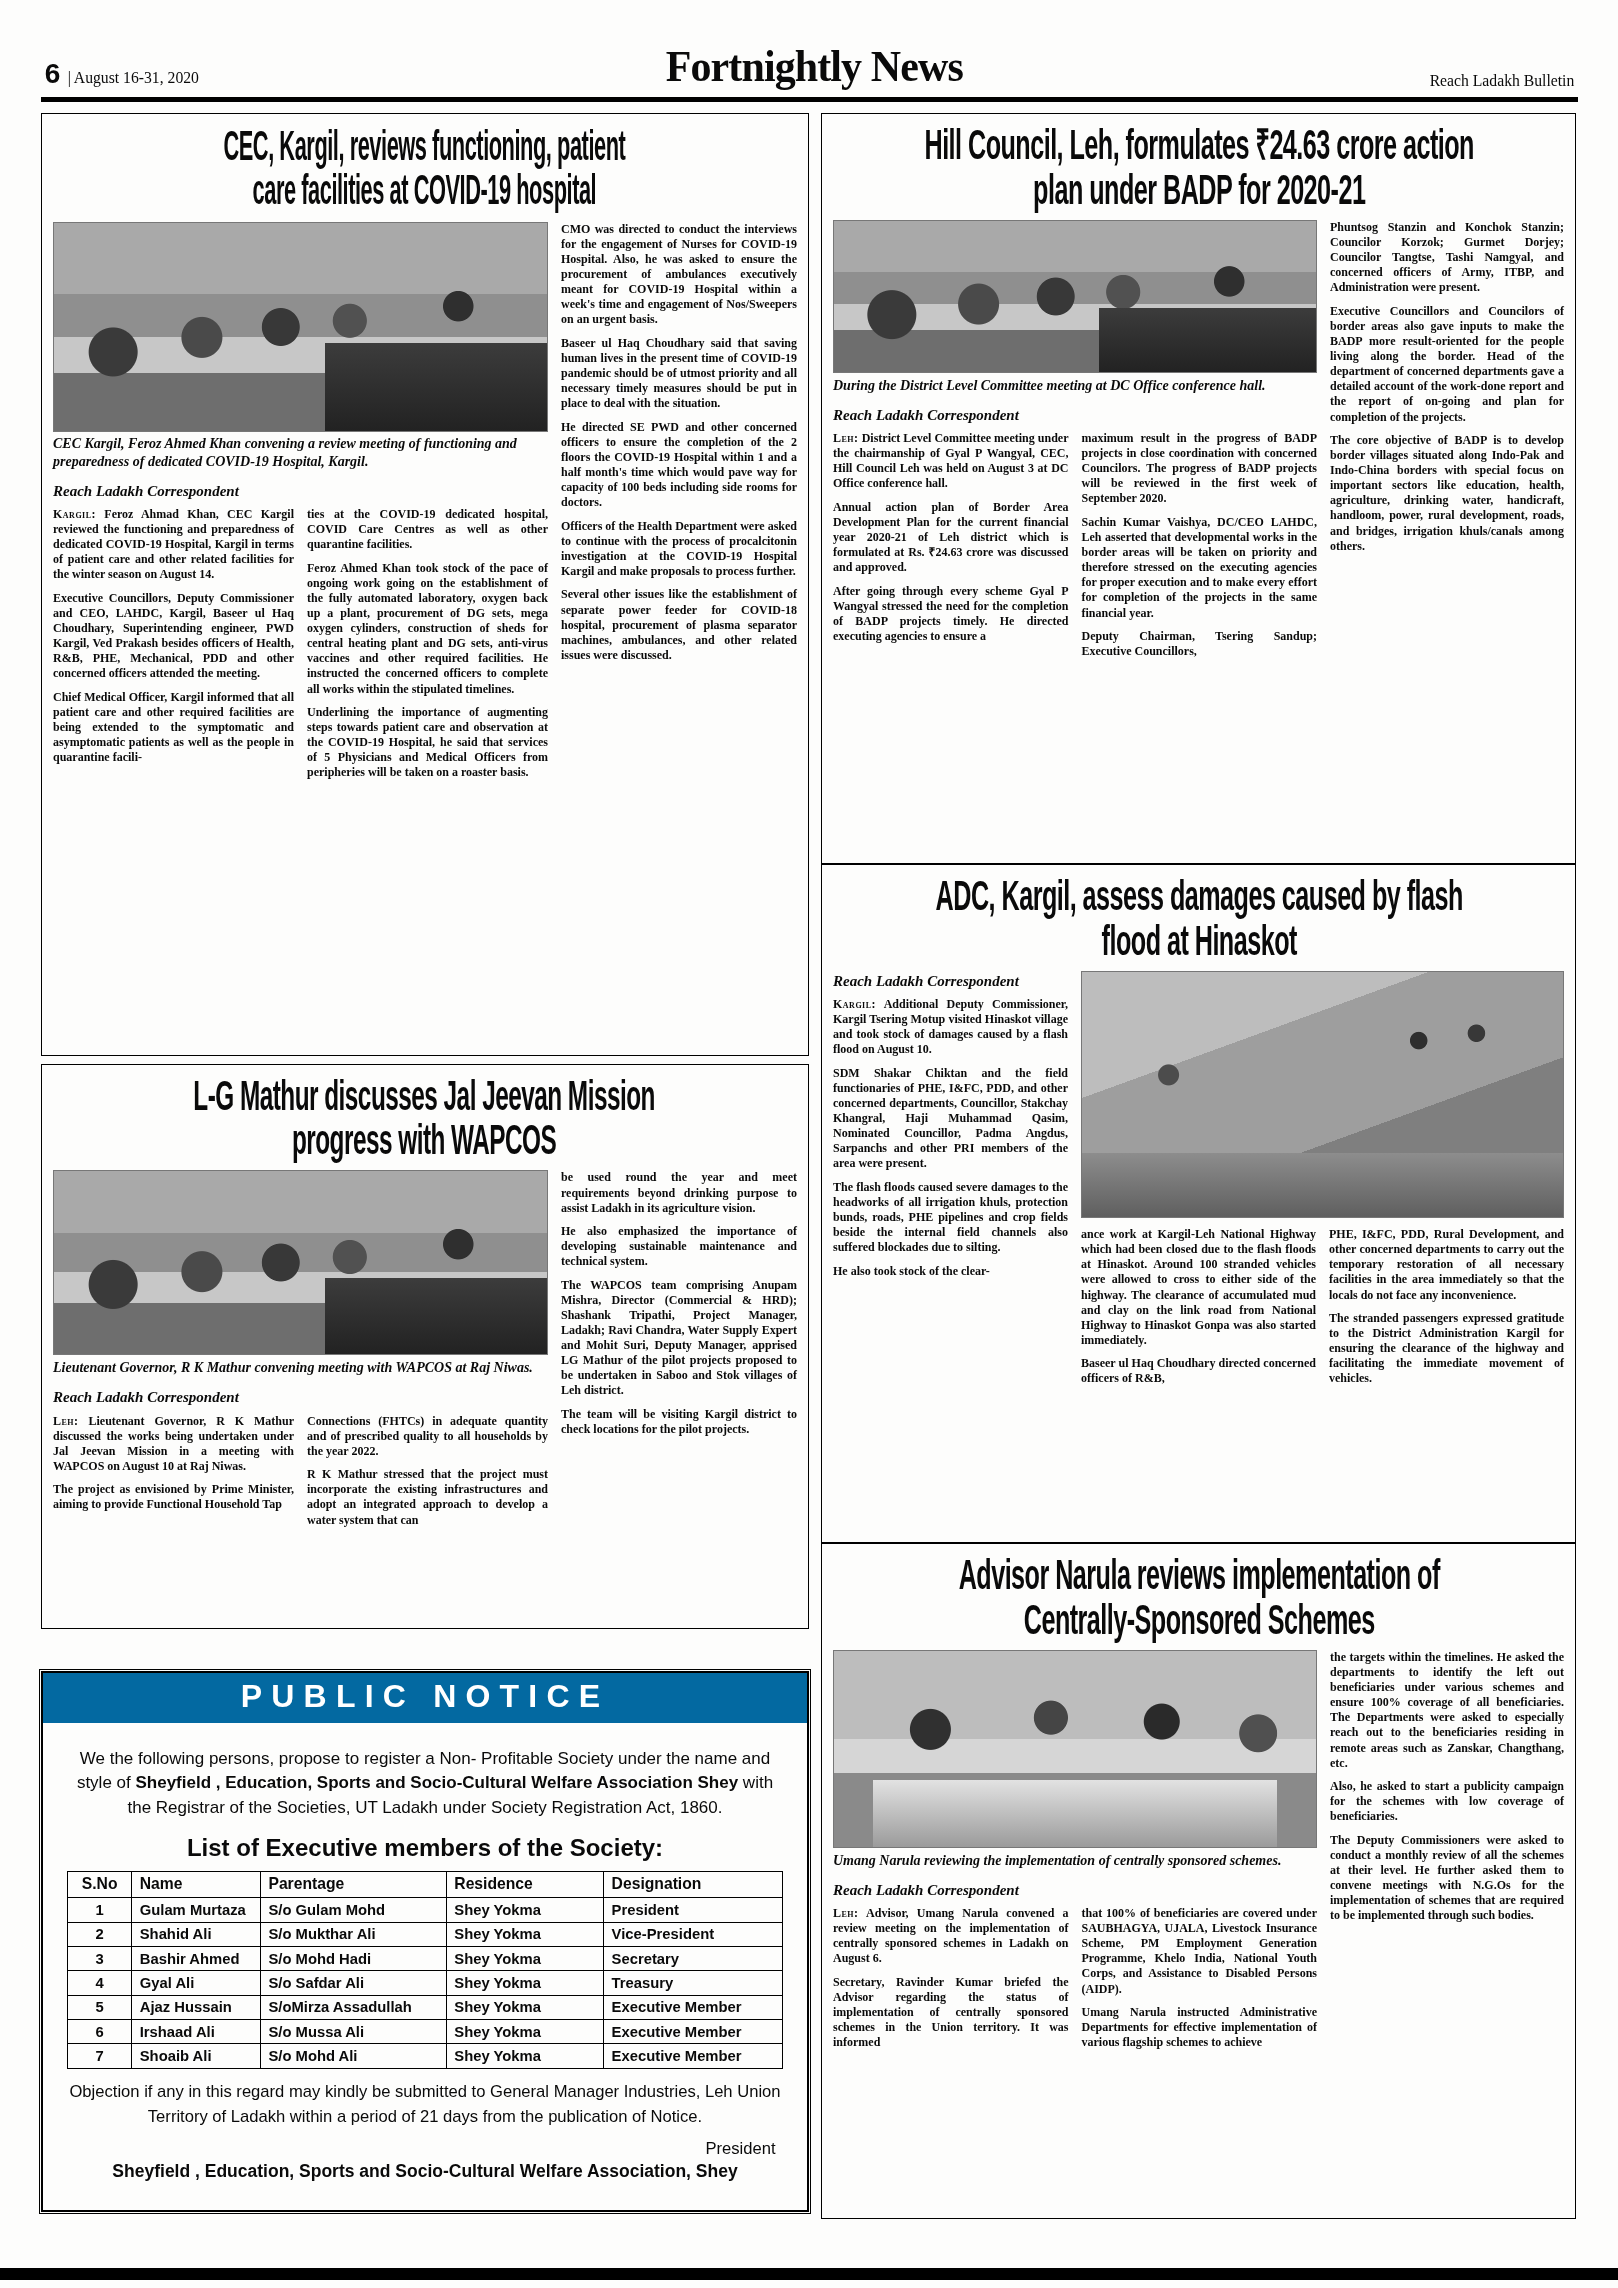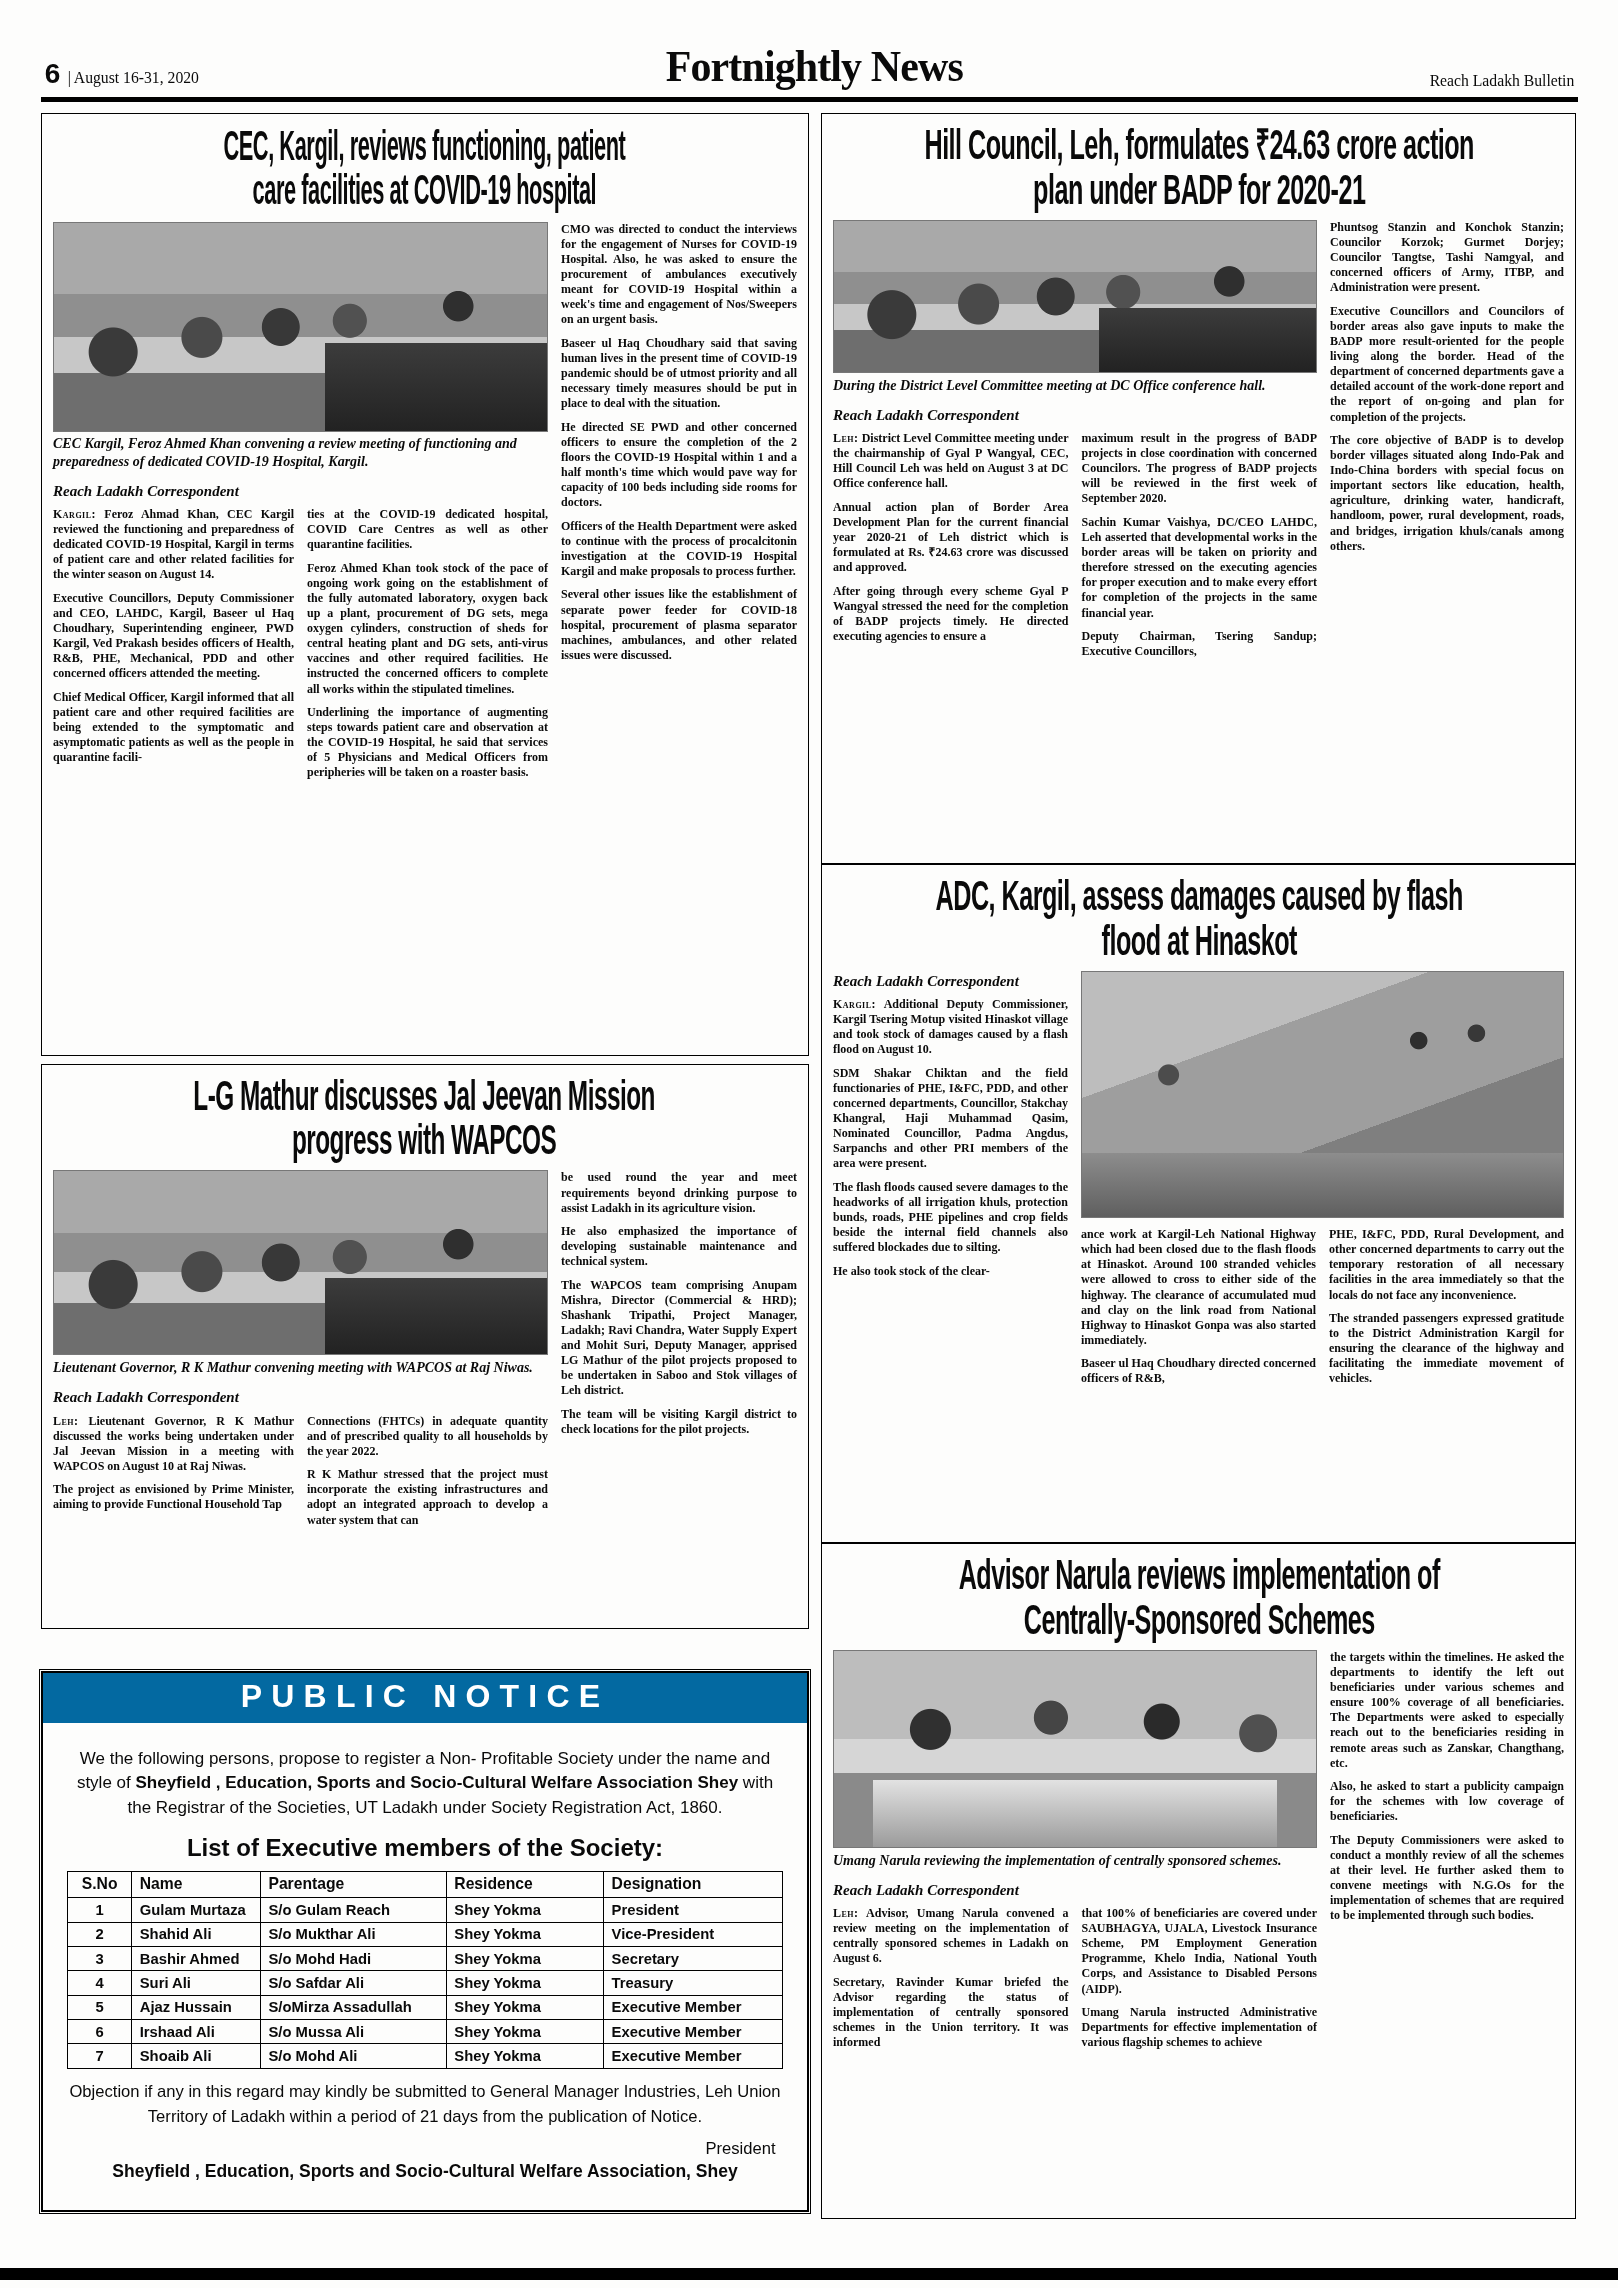--- a/index.html
+++ b/index.html
@@ -187,41 +187,41 @@
                 <th class="c-name">Name</th>
                 <th class="c-par">Parentage</th>
                 <th class="c-res">Residence</th>
                 <th class="c-des">Designation</th>
               </tr>
             </thead>
             <tbody>
               <tr>
                   <td class="c-sno">1</td>
                   <td>Gulam Murtaza</td>
-                  <td>S/o Gulam Reach</td>
+                  <td>S/o Gulam Mohd</td>
                   <td>Shey Yokma</td>
                   <td>President</td>
                 </tr>
               <tr>
                   <td class="c-sno">2</td>
                   <td>Shahid Ali</td>
                   <td>S/o Mukthar Ali</td>
                   <td>Shey Yokma</td>
                   <td>Vice-President</td>
                 </tr>
               <tr>
                   <td class="c-sno">3</td>
                   <td>Bashir Ahmed</td>
                   <td>S/o Mohd Hadi</td>
                   <td>Shey Yokma</td>
                   <td>Secretary</td>
                 </tr>
               <tr>
                   <td class="c-sno">4</td>
-                  <td>Suri Ali</td>
+                  <td>Gyal Ali</td>
                   <td>S/o Safdar Ali</td>
                   <td>Shey Yokma</td>
                   <td>Treasury</td>
                 </tr>
               <tr>
                   <td class="c-sno">5</td>
                   <td>Ajaz Hussain</td>
                   <td>S/oMirza Assadullah</td>
                   <td>Shey Yokma</td>
                   <td>Executive Member</td>

